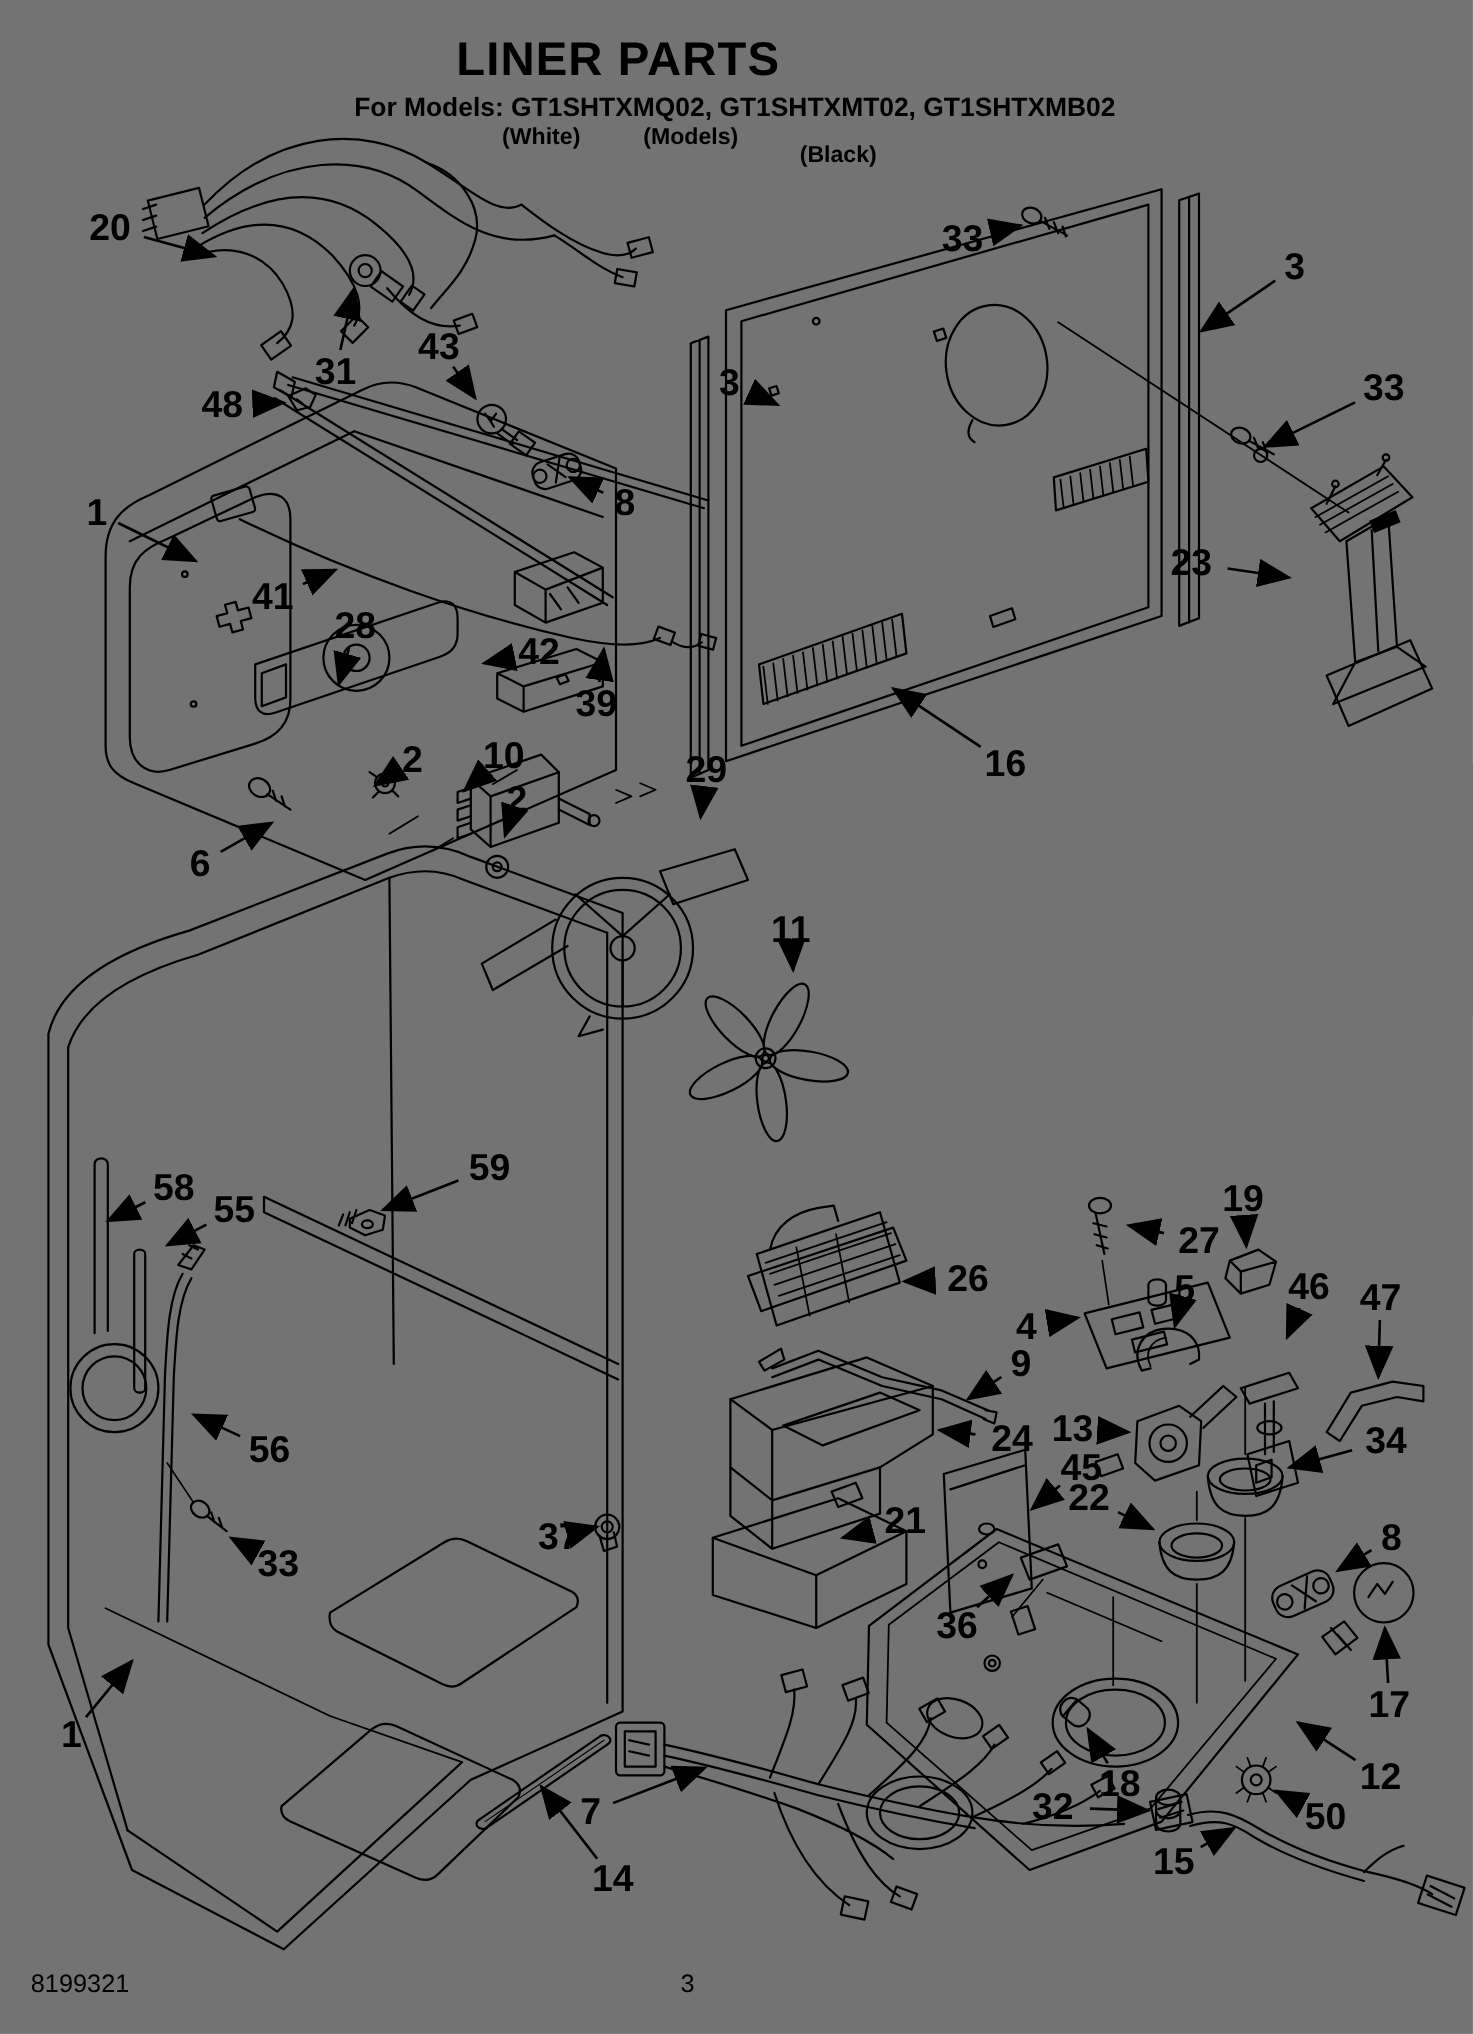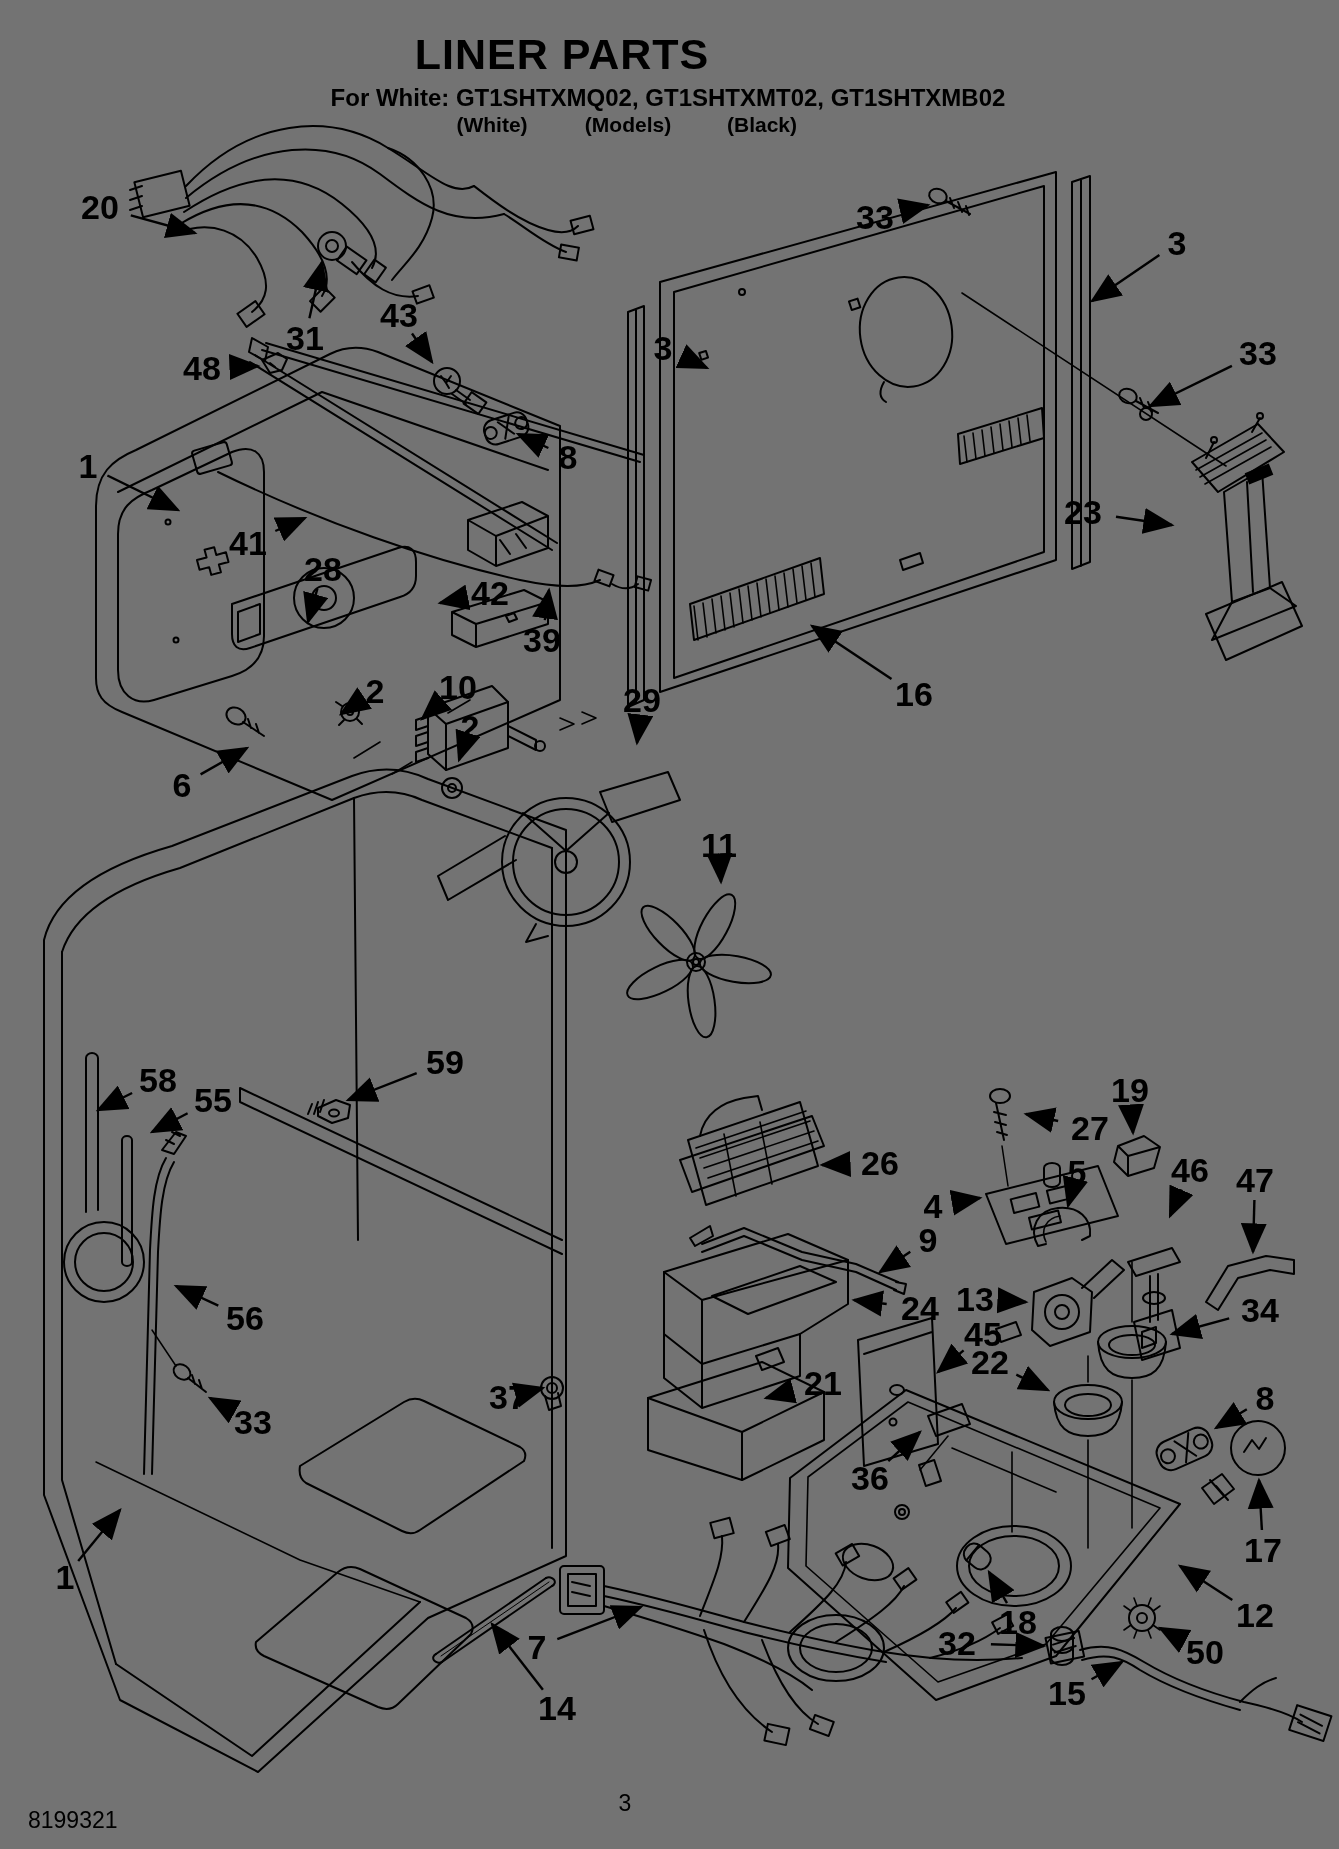--- a/index.html
+++ b/index.html
@@ -5,36 +5,36 @@
   html,body{margin:0;padding:0;background:#fff;}
   .page{position:relative;width:1339px;height:1849px;background:#737373;
         font-family:"Liberation Sans",sans-serif;color:#000;overflow:hidden;}
   .title{position:absolute;top:30px;left:562px;transform:translateX(-50%);
          font-size:43px;font-weight:700;letter-spacing:1px;white-space:nowrap;}
   .models{position:absolute;top:84px;left:668px;transform:translateX(-50%);
           font-size:24px;font-weight:700;white-space:nowrap;}
   .finish-label{position:absolute;top:113px;transform:translateX(-50%);
           font-size:21px;font-weight:700;white-space:nowrap;text-align:right;}
   svg.diagram{position:absolute;left:0;top:0;width:1339px;height:1849px;}
-  .footer-doc{position:absolute;left:28px;top:1790px;font-size:23px;margin-top:17px;}
+  .footer-doc{position:absolute;left:28px;top:1790px;font-size:23px;}
   .footer-page{position:absolute;left:625px;top:1790px;transform:translateX(-50%);font-size:23px;}
   .callout-num{font-family:"Liberation Sans",sans-serif;font-size:34px;font-weight:700;
                fill:#000;text-anchor:middle;dominant-baseline:central;}
   .leader{stroke:#000;stroke-width:2.4;fill:none;}
 </style>
 </head>
 <body>
 
 <div class="page">
   <div class="title">LINER PARTS</div>
-  <div class="models">For White: GT1SHTXMQ02, GT1SHTXMT02, GT1SHTXMB02</div>
+  <div class="models">For Models: GT1SHTXMQ02, GT1SHTXMT02, GT1SHTXMB02</div>
   <div id="finish-labels">
       <span class="finish-label" style="left: 492px;">(White)</span>
       <span class="finish-label" style="left: 628px;">(Models)</span>
-      <span class="finish-label" style="left: 762px;">(Black)</span>
+      <span class="finish-label" style="left: 762px; margin-top: 16px;">(Black)</span>
     </div>
 
   <svg class="diagram" viewBox="0 0 1339 1849" xmlns="http://www.w3.org/2000/svg">
     <defs>
       <marker id="arrowhead" viewBox="0 0 12 10" refX="11" refY="5" markerWidth="13" markerHeight="11" orient="auto-start-reverse">
         <path d="M0,0 L12,5 L0,10 Z" fill="#000"></path>
       </marker>
     </defs>
 
     <g stroke="#000" fill="none" stroke-width="2" stroke-linejoin="round" stroke-linecap="round">

